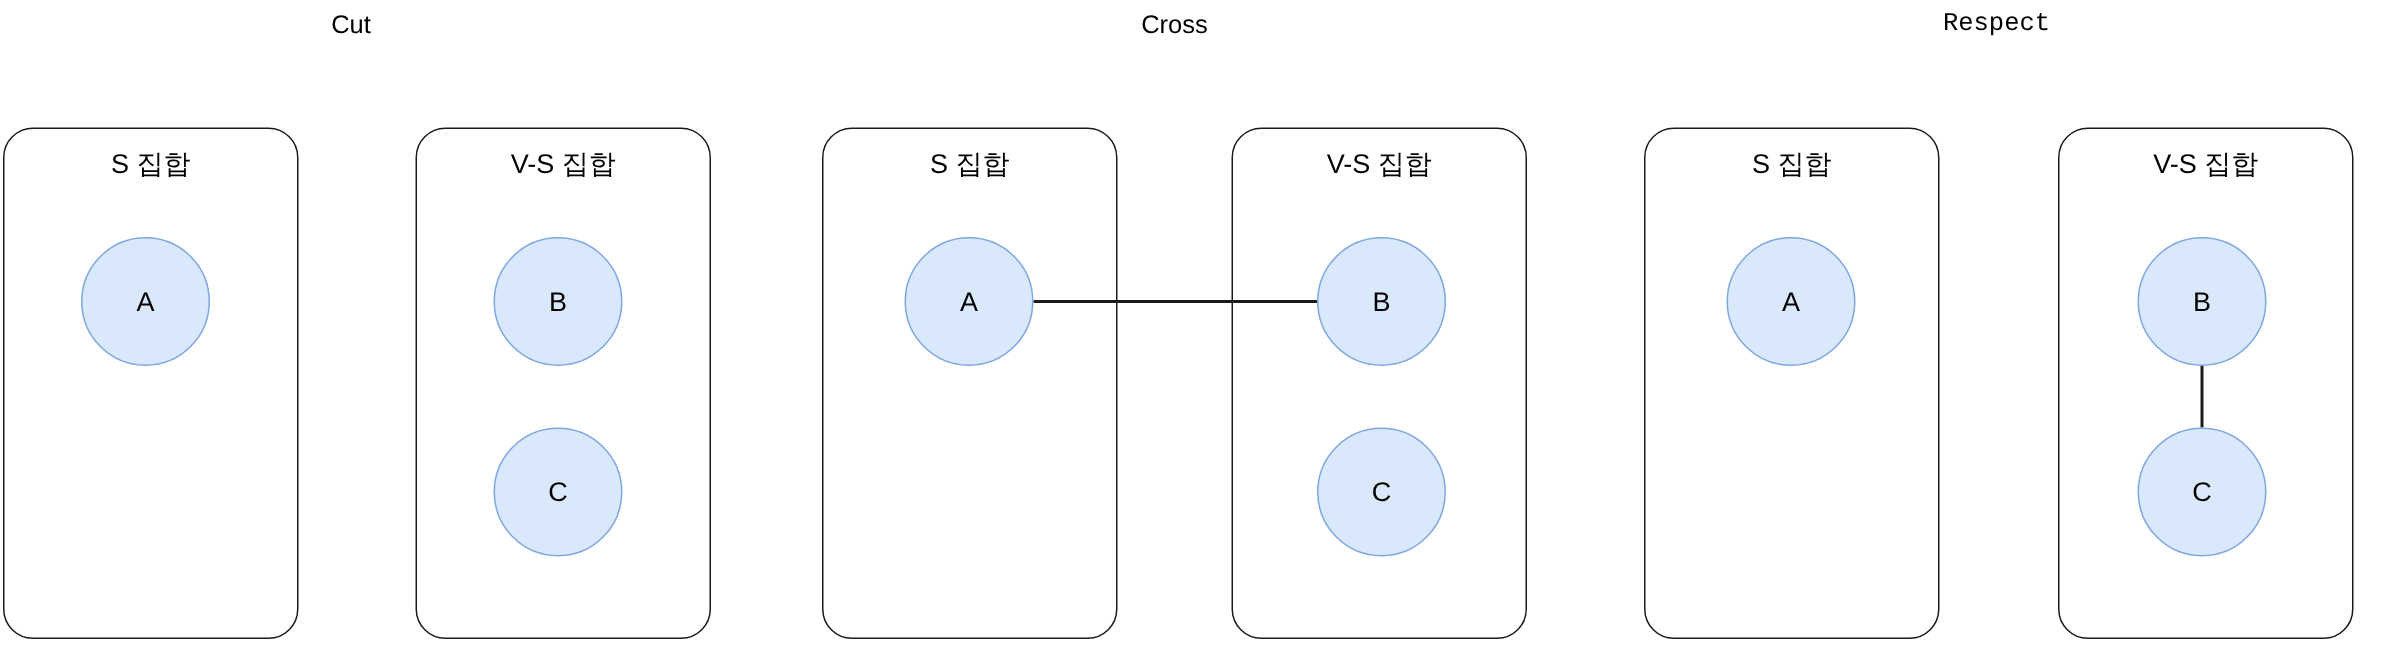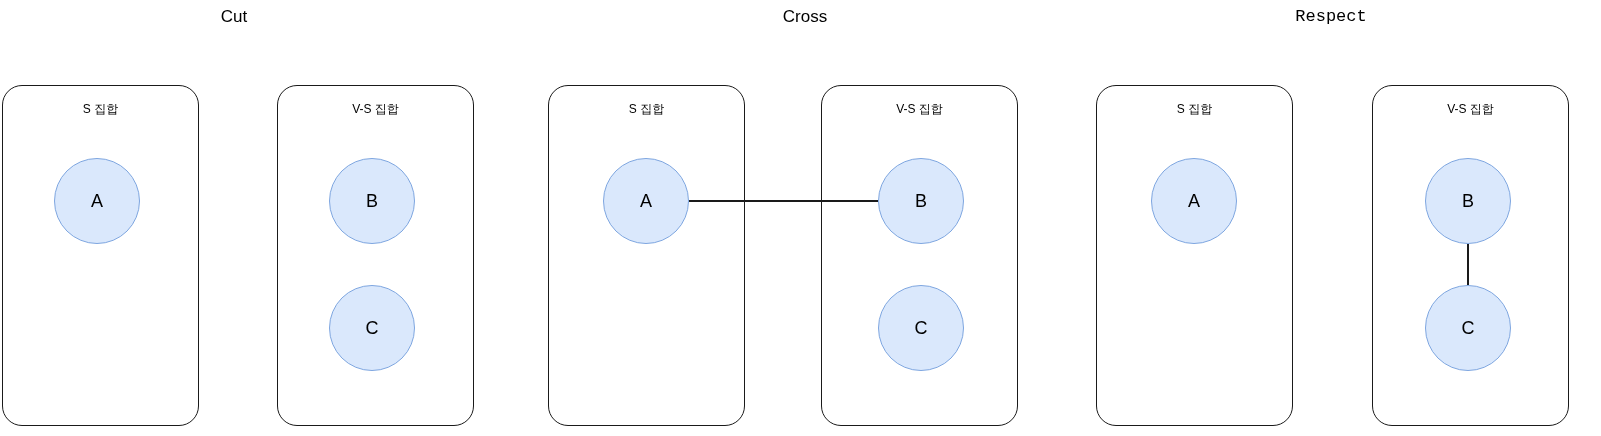--- a/index.html
+++ b/index.html
@@ -34,21 +34,21 @@
     border: 1.3px solid #1a1a1a;
     border-radius: 20px;
     background: #ffffff;
   }
   .set-box-label {
     position: absolute;
     top: 13px;
     left: 0;
     right: 0;
     text-align: center;
-    font-size: 12px;
+    font-size: 18px;
     line-height: 20px;
     color: #000000;
     white-space: nowrap;
   }
   .node {
     position: absolute;
     box-sizing: border-box;
     border-radius: 50%;
     background: #dae8fc;
     border: 1.3px solid #7ea6e0;
@@ -70,21 +70,21 @@
 <body>
 
 <div id="canvas">
     <div class="panel-title" style="left: 234px; top: 8px;">Cut</div>
     <div class="set-box" style="left: 2px; top: 85px; width: 197px; height: 341px; border-color: rgb(26, 26, 26);">
       <div class="set-box-label">S 집합</div>
     </div>
     <div class="set-box" style="left: 277px; top: 85px; width: 197px; height: 341px; border-color: rgb(26, 26, 26);">
       <div class="set-box-label">V-S 집합</div>
     </div>
-    <div class="panel-title" style="left: 783px; top: 8px; margin-left: 22px;">Cross</div>
+    <div class="panel-title" style="left: 783px; top: 8px;">Cross</div>
     <div class="set-box" style="left: 548px; top: 85px; width: 197px; height: 341px; border-color: rgb(26, 26, 26);">
       <div class="set-box-label">S 집합</div>
     </div>
     <div class="set-box" style="left: 821px; top: 85px; width: 197px; height: 341px; border-color: rgb(26, 26, 26);">
       <div class="set-box-label">V-S 집합</div>
     </div>
     <div class="panel-title" style="left: 1331px; top: 8px; font-family: Liberation Mono, monospace;">Respect</div>
     <div class="set-box" style="left: 1096px; top: 85px; width: 197px; height: 341px; border-color: rgb(26, 26, 26);">
       <div class="set-box-label">S 집합</div>
     </div>

